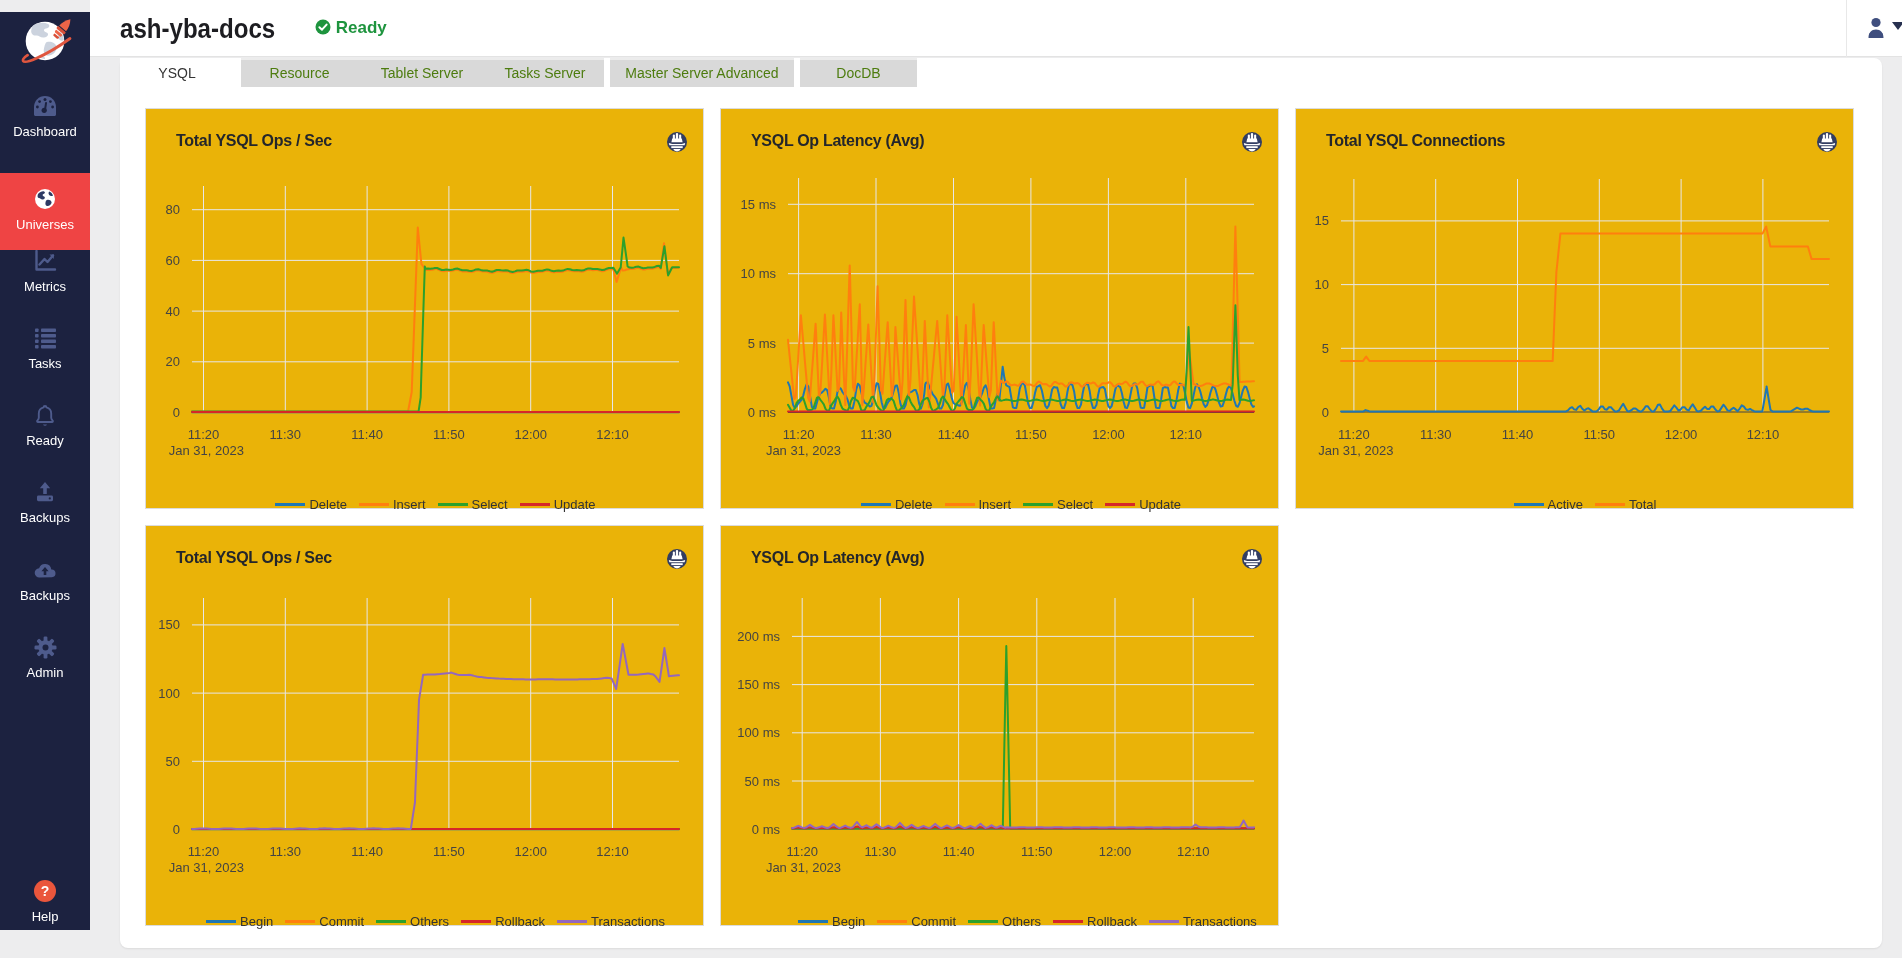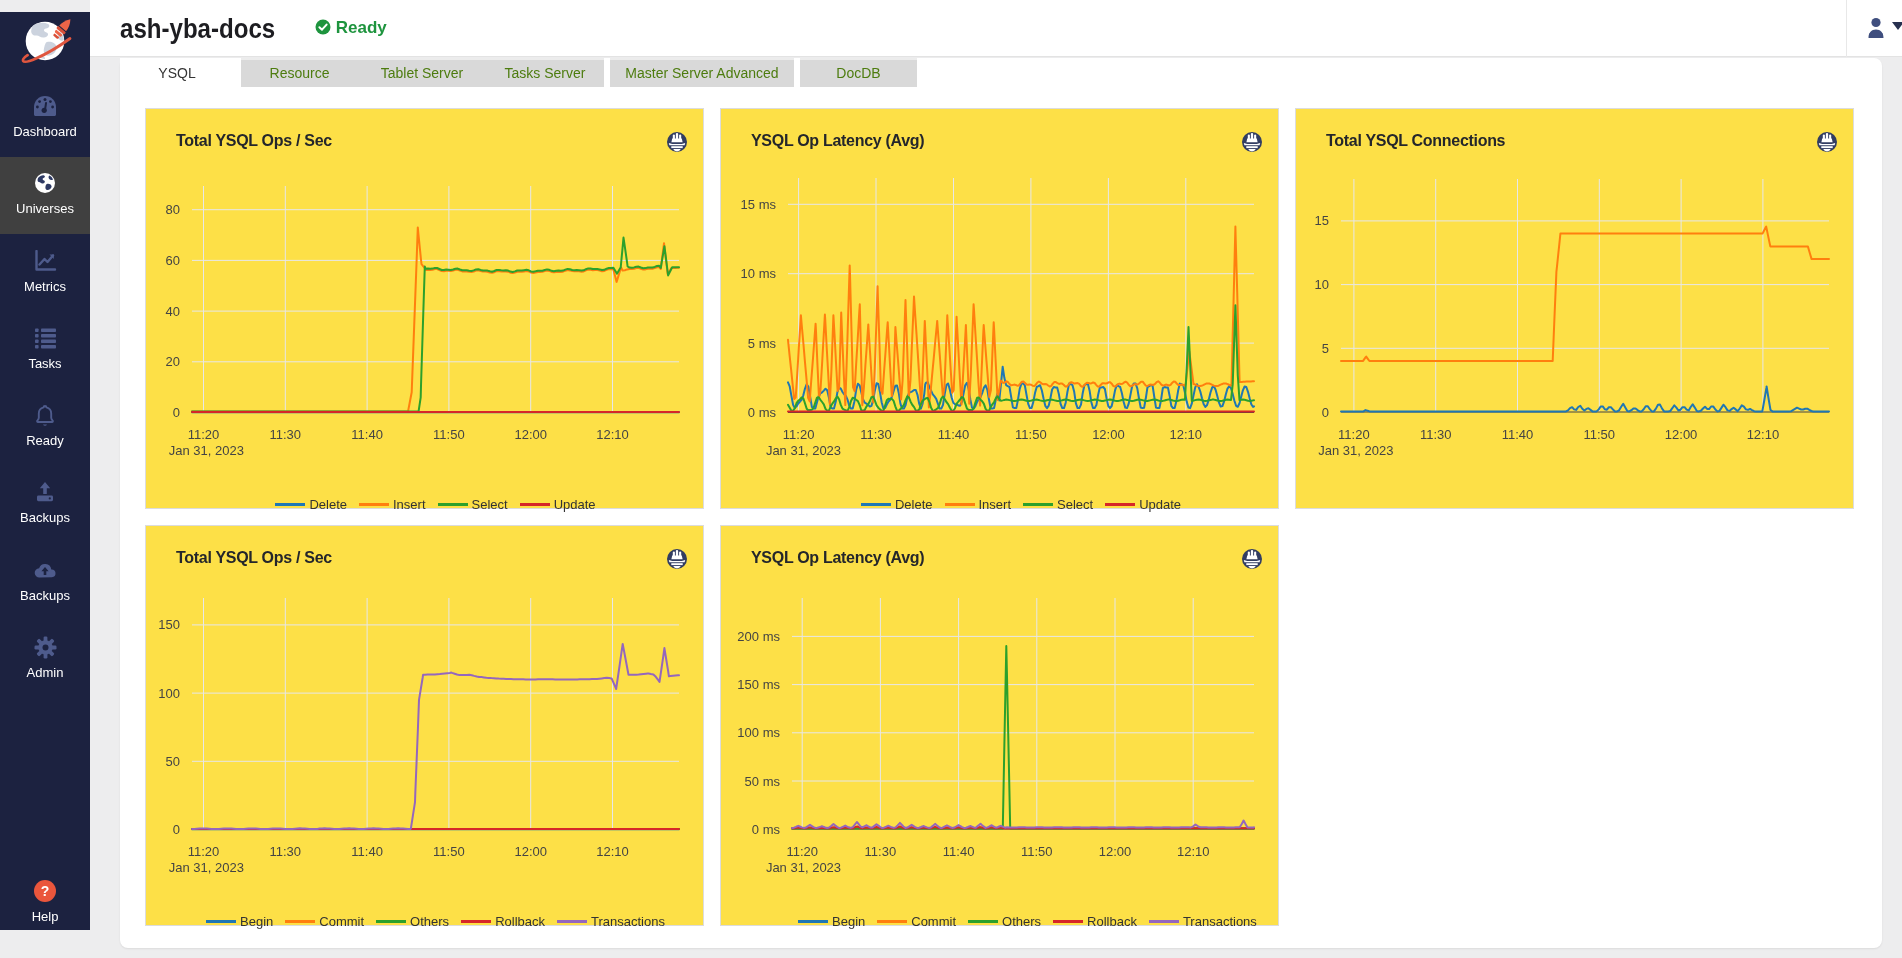--- a/index.html
+++ b/index.html
@@ -1,27 +1,27 @@
 <!DOCTYPE html>
 <html><head><meta charset="utf-8"><style>
 * { margin:0; padding:0; box-sizing:border-box; }
 html,body { width:1902px; height:958px; overflow:hidden; font-family:"Liberation Sans", sans-serif; background:#ededee; }
 .sidebar { position:absolute; left:0; top:12px; width:90px; height:918px; background:#1c2240; z-index:5; }
 .navitem { position:absolute; left:0; width:90px; height:77px; text-align:center; }
-.navitem.active { background:#404040; }
+.navitem.active { background:#ef4444;margin-top:16px; }
 .nicon { margin-top:15px; height:24px; }
 .nlab { color:#fff; font-size:13px; margin-top:5px; }
 .header { position:absolute; left:90px; top:0; width:1812px; height:57px; background:#fff; border-bottom:1px solid #e3e3e3; z-index:4; }
 .htitle { position:absolute; left:30px; top:13px; font-size:28px; font-weight:bold; color:#1d1d21; transform:scaleX(0.86); transform-origin:left top; }
 .ready { position:absolute; left:225px; top:18px; font-size:17px; font-weight:bold; color:#1e943e; }
 .hsep { position:absolute; left:1756px; top:0; width:1px; height:57px; background:#e8e8e8; }
 .card { position:absolute; left:120px; top:58px; width:1762px; height:890px; background:#fff; border-radius:8px; box-shadow:0 1px 2px rgba(0,0,0,0.08); }
 .tab { position:absolute; top:58px; height:29px; background:#d9d9d9; border-top:2px solid #ececec; z-index:3; text-align:center; font-size:14px; color:#4d7c0f; line-height:26px; }
 .tab.active { background:#fff; border-top:2px solid #fff; color:#333; }
-.panel { position:absolute; width:559px; height:401px; background:#fde047; border:1px solid #dcdcdc; }
+.panel { position:absolute; width:559px; height:401px; background:#eab308; border:1px solid #dcdcdc; }
 .ptitle { position:absolute; left:30px; top:23px; font-size:16px; font-weight:bold; color:#24262b; letter-spacing:-0.3px; }
 .chartwrap { position:absolute; left:0; top:0; width:557px; height:399px; }
 .legend { position:absolute; top:378px; text-align:center; white-space:nowrap; }
 .litem { display:inline-block; margin:8px 6px; }
 .lswatch { display:inline-block; width:30px; height:3px; vertical-align:3px; }
 .llab { font-size:13px; color:#333; margin-left:4px; }
 .helpwrap { position:absolute; left:0; bottom:6px; width:90px; text-align:center; }
 </style></head>
 <body>
 <div class="header">
@@ -167,20 +167,21 @@
         <text x="139.7" y="330" text-anchor="middle" font-size="13" fill="#444" font-family="Liberation Sans, sans-serif">11:30</text>
         <text x="221.5" y="330" text-anchor="middle" font-size="13" fill="#444" font-family="Liberation Sans, sans-serif">11:40</text>
         <text x="303.3" y="330" text-anchor="middle" font-size="13" fill="#444" font-family="Liberation Sans, sans-serif">11:50</text>
         <text x="385.1" y="330" text-anchor="middle" font-size="13" fill="#444" font-family="Liberation Sans, sans-serif">12:00</text>
         <text x="466.9" y="330" text-anchor="middle" font-size="13" fill="#444" font-family="Liberation Sans, sans-serif">12:10</text>
         <text x="22.3" y="345.5" text-anchor="start" font-size="13" fill="#444" font-family="Liberation Sans, sans-serif">Jan 31, 2023</text>
         <path d="M45.0,302.4 L47.0,302.4 L49.1,302.4 L51.1,302.4 L53.2,302.4 L55.2,302.4 L57.3,302.4 L59.3,302.4 L61.4,302.4 L63.4,302.4 L65.5,302.4 L67.5,302.4 L69.5,301.1 L71.6,301.7 L73.6,302.4 L75.7,302.4 L77.7,302.4 L79.8,302.4 L81.8,302.4 L83.9,302.4 L85.9,302.4 L87.9,302.4 L90.0,302.4 L92.0,302.4 L94.1,302.4 L96.1,302.4 L98.2,302.4 L100.2,302.4 L102.3,302.4 L104.3,302.4 L106.4,302.4 L108.4,302.4 L110.4,302.4 L112.5,302.4 L114.5,302.4 L116.6,302.4 L118.6,302.4 L120.7,302.4 L122.7,302.4 L124.8,302.4 L126.8,302.4 L128.8,302.4 L130.9,302.4 L132.9,302.4 L135.0,302.4 L137.0,302.4 L139.1,302.4 L141.1,302.4 L143.2,302.4 L145.2,302.4 L147.3,302.4 L149.3,302.4 L151.3,302.4 L153.4,302.4 L155.4,302.4 L157.5,302.4 L159.5,302.4 L161.6,302.4 L163.6,302.4 L165.7,302.4 L167.7,302.4 L169.7,302.4 L171.8,302.4 L173.8,302.4 L175.9,302.4 L177.9,302.4 L180.0,302.4 L182.0,302.4 L184.1,302.4 L186.1,302.4 L188.2,302.4 L190.2,302.4 L192.2,302.4 L194.3,302.4 L196.3,302.4 L198.4,302.4 L200.4,302.4 L202.5,302.4 L204.5,302.4 L206.6,302.4 L208.6,302.4 L210.6,302.4 L212.7,302.4 L214.7,302.4 L216.8,302.4 L218.8,302.4 L220.9,302.4 L222.9,302.4 L225.0,302.4 L227.0,302.4 L229.1,302.4 L231.1,302.4 L233.1,302.4 L235.2,302.4 L237.2,302.4 L239.3,302.4 L241.3,302.4 L243.4,302.4 L245.4,302.4 L247.5,302.4 L249.5,302.4 L251.5,302.4 L253.6,302.4 L255.6,302.4 L257.7,302.4 L259.7,302.4 L261.8,302.4 L263.8,302.4 L265.9,302.4 L267.9,302.4 L270.0,302.4 L272.0,301.3 L274.0,299.1 L276.1,298.2 L278.1,300.4 L280.2,300.9 L282.2,298.0 L284.3,296.8 L286.3,299.7 L288.4,301.6 L290.4,299.9 L292.4,299.3 L294.5,300.9 L296.5,302.4 L298.6,302.4 L300.6,302.4 L302.7,300.4 L304.7,297.5 L306.8,297.4 L308.8,300.3 L310.9,300.7 L312.9,298.2 L314.9,298.2 L317.0,300.6 L319.0,302.4 L321.1,302.4 L323.1,301.3 L325.2,297.7 L327.2,294.8 L329.3,298.4 L331.3,302.0 L333.3,302.4 L335.4,301.2 L337.4,299.4 L339.5,299.4 L341.5,301.1 L343.6,302.4 L345.6,302.4 L347.7,300.3 L349.7,297.3 L351.8,297.2 L353.8,300.2 L355.8,302.4 L357.9,302.4 L359.9,299.6 L362.0,295.7 L364.0,295.6 L366.1,299.6 L368.1,302.4 L370.2,302.4 L372.2,302.4 L374.2,302.1 L376.3,299.2 L378.3,296.3 L380.4,298.6 L382.4,301.5 L384.5,300.7 L386.5,298.2 L388.6,298.2 L390.6,300.6 L392.7,301.4 L394.7,298.0 L396.7,295.3 L398.8,298.6 L400.8,302.0 L402.9,302.4 L404.9,301.7 L407.0,299.5 L409.0,297.7 L411.1,299.9 L413.1,300.1 L415.1,297.5 L417.2,297.4 L419.2,300.3 L421.3,302.4 L423.3,302.1 L425.4,298.9 L427.4,295.7 L429.5,298.2 L431.5,301.4 L433.6,301.9 L435.6,300.1 L437.6,298.7 L439.7,300.4 L441.7,302.2 L443.8,299.5 L445.8,296.3 L447.9,297.6 L449.9,300.4 L452.0,300.9 L454.0,299.9 L456.0,301.1 L458.1,302.2 L460.1,302.4 L462.2,302.4 L464.2,302.4 L466.3,302.4 L468.3,291.3 L470.4,278.9 L470.6,277.5 L472.4,288.6 L474.5,301.0 L476.5,302.4 L478.5,302.4 L480.6,302.4 L482.6,302.4 L484.7,302.4 L486.7,302.4 L488.8,302.4 L490.8,302.4 L492.9,302.4 L494.9,302.3 L496.9,301.1 L499.0,299.9 L501.0,298.7 L503.1,299.6 L505.1,300.5 L507.2,300.5 L509.2,299.8 L511.3,299.7 L513.3,300.9 L515.4,302.0 L517.4,302.4 L519.4,302.4 L521.5,302.4 L523.5,302.4 L525.6,302.4 L527.6,302.4 L529.7,302.4 L531.7,302.4 L533.0,302.4" fill="none" stroke="#1f77b4" stroke-width="2" stroke-linejoin="round" stroke-linecap="round"></path>
         <path d="M45.0,252.0 L47.5,252.0 L49.9,252.0 L52.4,252.0 L54.8,252.0 L57.3,252.0 L59.7,252.0 L62.2,252.0 L64.6,252.0 L66.9,252.0 L67.1,251.8 L69.5,248.4 L70.2,247.6 L72.0,250.1 L73.4,252.0 L74.4,252.0 L76.9,252.0 L79.4,252.0 L81.8,252.0 L84.3,252.0 L86.7,252.0 L89.2,252.0 L91.6,252.0 L94.1,252.0 L96.5,252.0 L99.0,252.0 L101.4,252.0 L103.9,252.0 L106.3,252.0 L108.8,252.0 L111.3,252.0 L113.7,252.0 L116.2,252.0 L118.6,252.0 L121.1,252.0 L123.5,252.0 L126.0,252.0 L128.4,252.0 L130.9,252.0 L133.3,252.0 L135.8,252.0 L138.3,252.0 L140.7,252.0 L143.2,252.0 L145.6,252.0 L148.1,252.0 L150.5,252.0 L153.0,252.0 L155.4,252.0 L157.9,252.0 L160.3,252.0 L162.8,252.0 L165.2,252.0 L167.7,252.0 L170.2,252.0 L172.6,252.0 L175.1,252.0 L177.5,252.0 L180.0,252.0 L182.4,252.0 L184.9,252.0 L187.3,252.0 L189.8,252.0 L192.2,252.0 L194.7,252.0 L197.1,252.0 L199.6,252.0 L202.1,252.0 L204.5,252.0 L207.0,252.0 L209.4,252.0 L211.9,252.0 L214.3,252.0 L216.8,252.0 L219.2,252.0 L221.7,252.0 L224.1,252.0 L226.6,252.0 L229.0,252.0 L231.5,252.0 L234.0,252.0 L236.4,252.0 L238.9,252.0 L241.3,252.0 L243.8,252.0 L246.2,252.0 L248.7,252.0 L251.1,252.0 L253.6,252.0 L256.0,252.0 L256.7,252.0 L258.5,207.8 L260.4,162.9 L261.0,157.3 L263.4,134.3 L264.4,124.6 L265.9,124.6 L268.3,124.6 L270.8,124.6 L273.2,124.6 L275.7,124.6 L278.1,124.6 L280.6,124.6 L283.0,124.6 L285.5,124.6 L287.9,124.6 L290.4,124.6 L292.9,124.6 L295.3,124.6 L297.8,124.6 L300.2,124.6 L302.7,124.6 L305.1,124.6 L307.6,124.6 L310.0,124.6 L312.5,124.6 L314.9,124.6 L317.4,124.6 L319.8,124.6 L322.3,124.6 L324.8,124.6 L327.2,124.6 L329.7,124.6 L332.1,124.6 L334.6,124.6 L337.0,124.6 L339.5,124.6 L341.9,124.6 L344.4,124.6 L346.8,124.6 L349.3,124.6 L351.7,124.6 L354.2,124.6 L356.7,124.6 L359.1,124.6 L361.6,124.6 L364.0,124.6 L366.5,124.6 L368.9,124.6 L371.4,124.6 L373.8,124.6 L376.3,124.6 L378.7,124.6 L381.2,124.6 L383.7,124.6 L386.1,124.6 L388.6,124.6 L391.0,124.6 L393.5,124.6 L395.9,124.6 L398.4,124.6 L400.8,124.6 L403.3,124.6 L405.7,124.6 L408.2,124.6 L410.6,124.6 L413.1,124.6 L415.6,124.6 L418.0,124.6 L420.5,124.6 L422.9,124.6 L425.4,124.6 L427.8,124.6 L430.3,124.6 L432.7,124.6 L435.2,124.6 L437.6,124.6 L440.1,124.6 L442.5,124.6 L445.0,124.6 L447.5,124.6 L449.9,124.6 L452.4,124.6 L454.8,124.6 L457.3,124.6 L459.7,124.6 L462.2,124.6 L464.6,124.6 L466.5,124.6 L467.1,123.5 L469.5,118.8 L470.2,117.6 L472.0,126.4 L474.3,137.4 L474.4,137.4 L476.9,137.4 L479.4,137.4 L481.8,137.4 L484.3,137.4 L486.7,137.4 L489.2,137.4 L491.6,137.4 L494.1,137.4 L496.5,137.4 L499.0,137.4 L501.4,137.4 L503.9,137.4 L506.4,137.4 L508.8,137.4 L511.3,137.4 L511.9,137.4 L513.7,143.7 L515.6,150.1 L516.2,150.1 L518.6,150.1 L521.1,150.1 L523.5,150.1 L526.0,150.1 L528.4,150.1 L530.9,150.1 L533.0,150.1" fill="none" stroke="#ff7f0e" stroke-width="2" stroke-linejoin="round" stroke-linecap="round"></path>
       </svg>
     </div>
+<div class="legend" style="left:45px;width:488px"><span class="litem"><span class="lswatch" style="background:#1f77b4"></span><span class="llab">Active</span></span><span class="litem"><span class="lswatch" style="background:#ff7f0e"></span><span class="llab">Total</span></span></div>
 </div>
 <div class="panel" style="left:145px;top:525px">
 <div class="ptitle">Total YSQL Ops / Sec</div>
 <svg class="promicon" style="position:absolute;right:15px;top:22px" width="22" height="22" viewBox="0 0 22 22">
 <circle cx="11" cy="11" r="10" fill="#323d62"></circle>
 <rect x="9.85" y="1.9" width="2.3" height="7" rx="1.15" fill="#fff"></rect>
 <rect x="6.8" y="3.4" width="2.1" height="5.5" rx="1.05" fill="#fff"></rect>
 <rect x="13.1" y="3.4" width="2.1" height="5.5" rx="1.05" fill="#fff"></rect>
 <path d="M6.2,7.5 L15.8,7.5 L16.6,11.2 L5.4,11.2 Z" fill="#fff"></path>
 <path d="M2.8,12.1 L6.2,12.9 L15.8,12.9 L19.2,12.1 L18.6,14.2 L3.4,14.2 Z" fill="#fff"></path>

